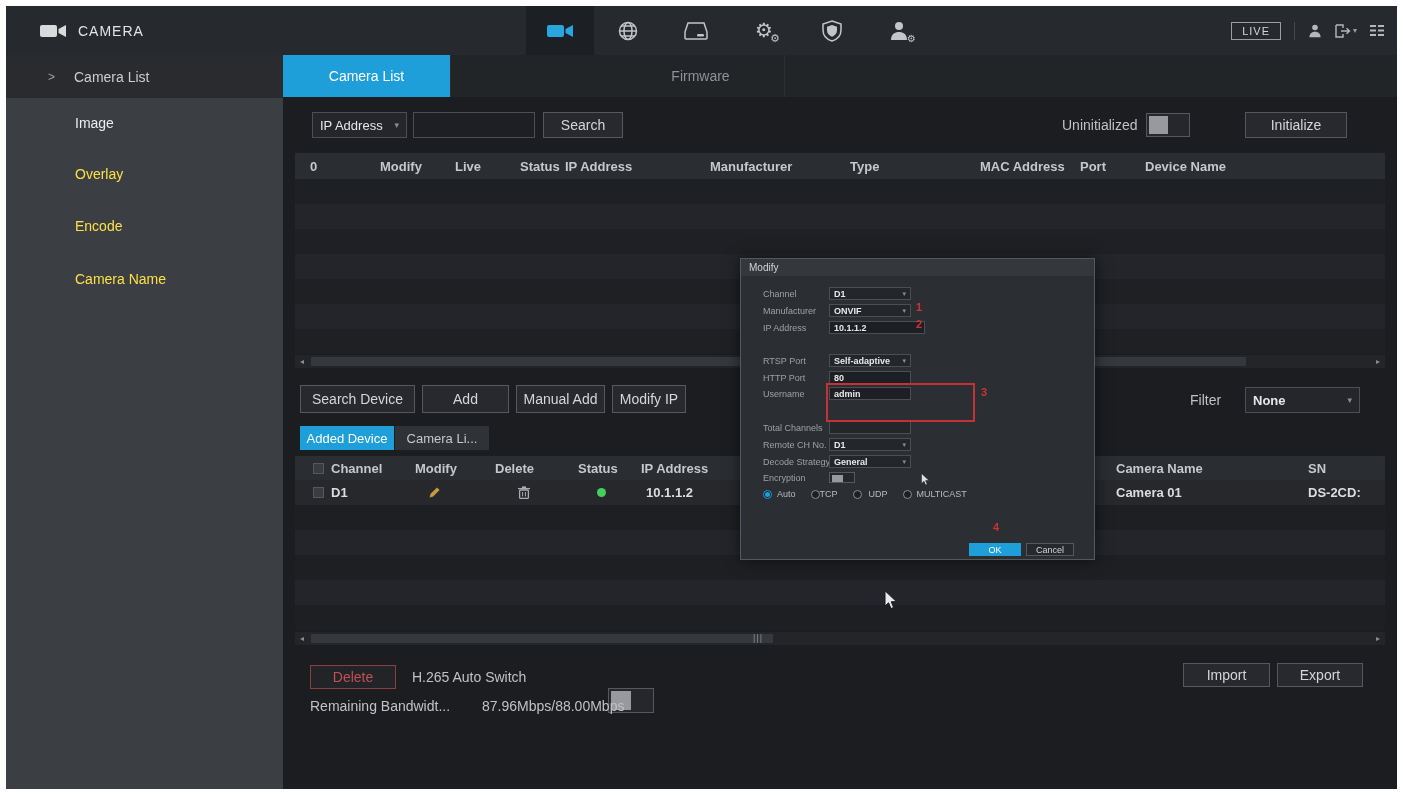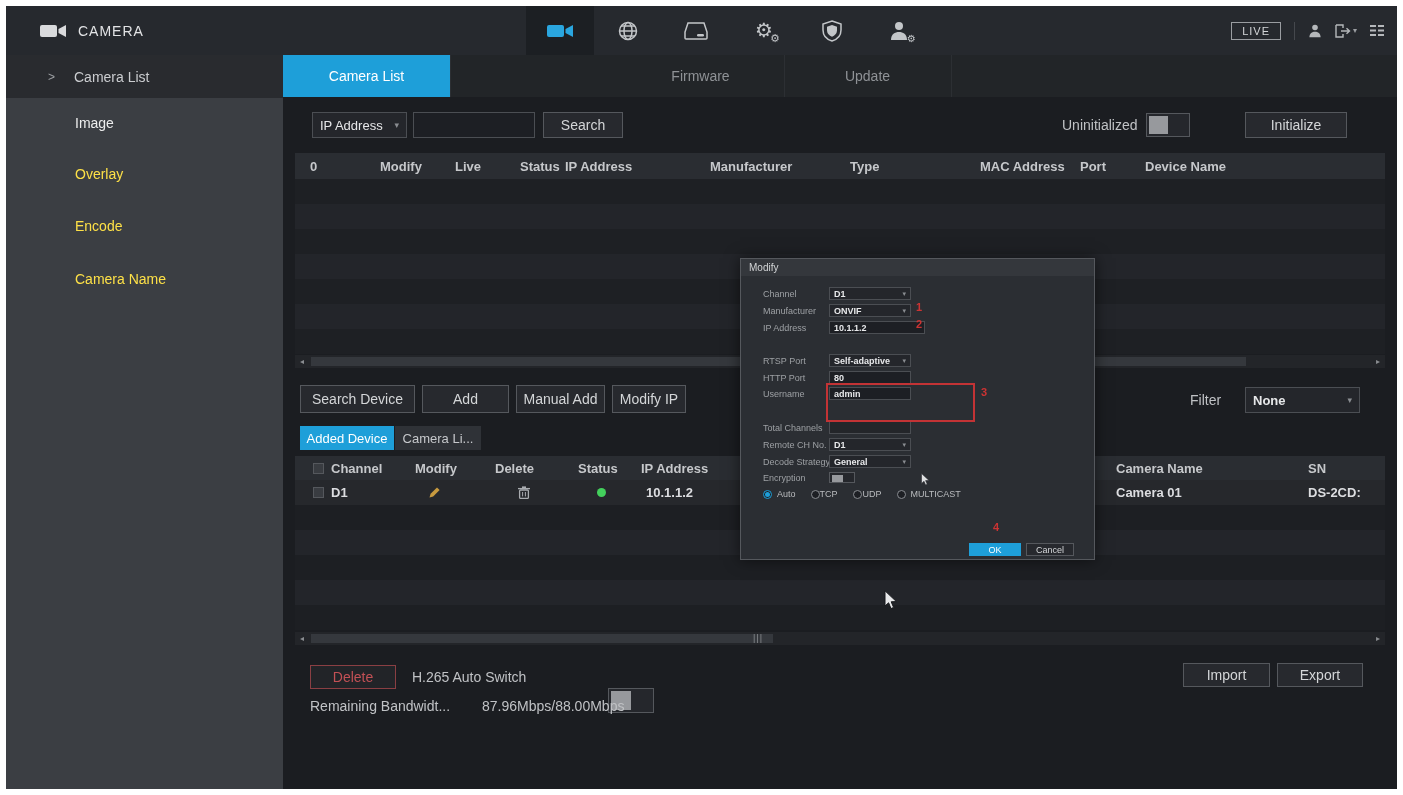--- a/index.html
+++ b/index.html
@@ -186,21 +186,20 @@
     </div>
     <div class="side-item bright" style="top:58px">Image</div>
     <div class="side-item" style="top:109px">Overlay</div>
     <div class="side-item" style="top:161px">Encode</div>
     <div class="side-item" style="top:214px">Camera Name</div>
   </div>
 
   <div class="tabsrow">
     <div class="tab active" style="left:0">Camera List</div>
     <div class="tab" style="left:334px">Firmware</div>
-    <div class="tab" style="left:501px">Update</div>
   </div>
 
   <div class="content">
 
     <div class="select abs" style="left:29px;top:15px;width:95px;height:26px">
       <span>IP Address</span>
       <span class="caret">▾</span>
     </div>
     <input class="inputbox abs" style="left: 130px; top: 15px; width: 122px; height: 26px; padding: 0px 6px;" value="">
     <div class="btn abs" style="left:260px;top:15px;width:80px;height:26px">Search</div>
@@ -241,21 +240,21 @@
     <div class="btn abs" style="left:139px;top:288px;width:87px;height:28px">Add</div>
     <div class="btn abs" style="left:233px;top:288px;width:89px;height:28px">Manual Add</div>
     <div class="btn abs" style="left:329px;top:288px;width:74px;height:28px">Modify IP</div>
     <div class="lbl abs" style="left:907px;top:290px;height:26px">Filter</div>
     <div class="select abs" style="left:962px;top:290px;width:115px;height:26px">
       <span style="font-weight:700">None</span>
       <span class="caret">▾</span>
     </div>
 
     <div class="subtab active" style="left:17px;top:329px;width:94px">Added Device</div>
-    <div class="subtab idle" style="left:112px;top:329px;width:86px">Camera Li...</div>
+    <div class="subtab idle" style="left:112px;top:329px;width:94px">Camera Li...</div>
 
     <div class="tableheader" style="top:359px;height:24px">
       <div class="hcell" style="left:18px">
           <span class="checkbox"></span>
         </div>
       <div class="hcell" style="left:36px">Channel</div>
       <div class="hcell" style="left:120px">Modify</div>
       <div class="hcell" style="left:200px">Delete</div>
       <div class="hcell" style="left:283px">Status</div>
       <div class="hcell" style="left:346px">IP Address</div>
@@ -371,21 +370,21 @@
           <div class="knob" style="width:11px;height:7px"></div>
         </div>
       </div>
 
       <div class="mrow" style="top:228px;display:flex;align-items:center">
         <span class="radio sel" style="margin-left:22px"></span>
         <span class="rlabel" style="margin-left:5px">Auto</span>
         <span class="radio" style="margin-left:15px"></span>
         <span class="rlabel" style="">TCP</span>
         <span class="radio" style="margin-left:15px"></span>
-        <span class="rlabel" style="margin-left:1px">UDP</span>
+        <span class="rlabel" style="margin-left:7px">UDP</span>
         <span class="radio" style="margin-left:15px"></span>
         <span class="rlabel" style="margin-left:5px">MULTICAST</span>
       </div>
 
       <div class="mbtn" style="left:228px;top:284px;width:52px;background:#1e9fd9;border-color:#1e9fd9;color:#fff">OK</div>
       <div class="mbtn" style="left:285px;top:284px;width:48px">Cancel</div>
 
       <div class="redbox" style="left:85px;top:124px;width:145px;height:35px"></div>
       <div class="annot" style="left:175px;top:42px">1</div>
       <div class="annot" style="left:175px;top:59px">2</div>

